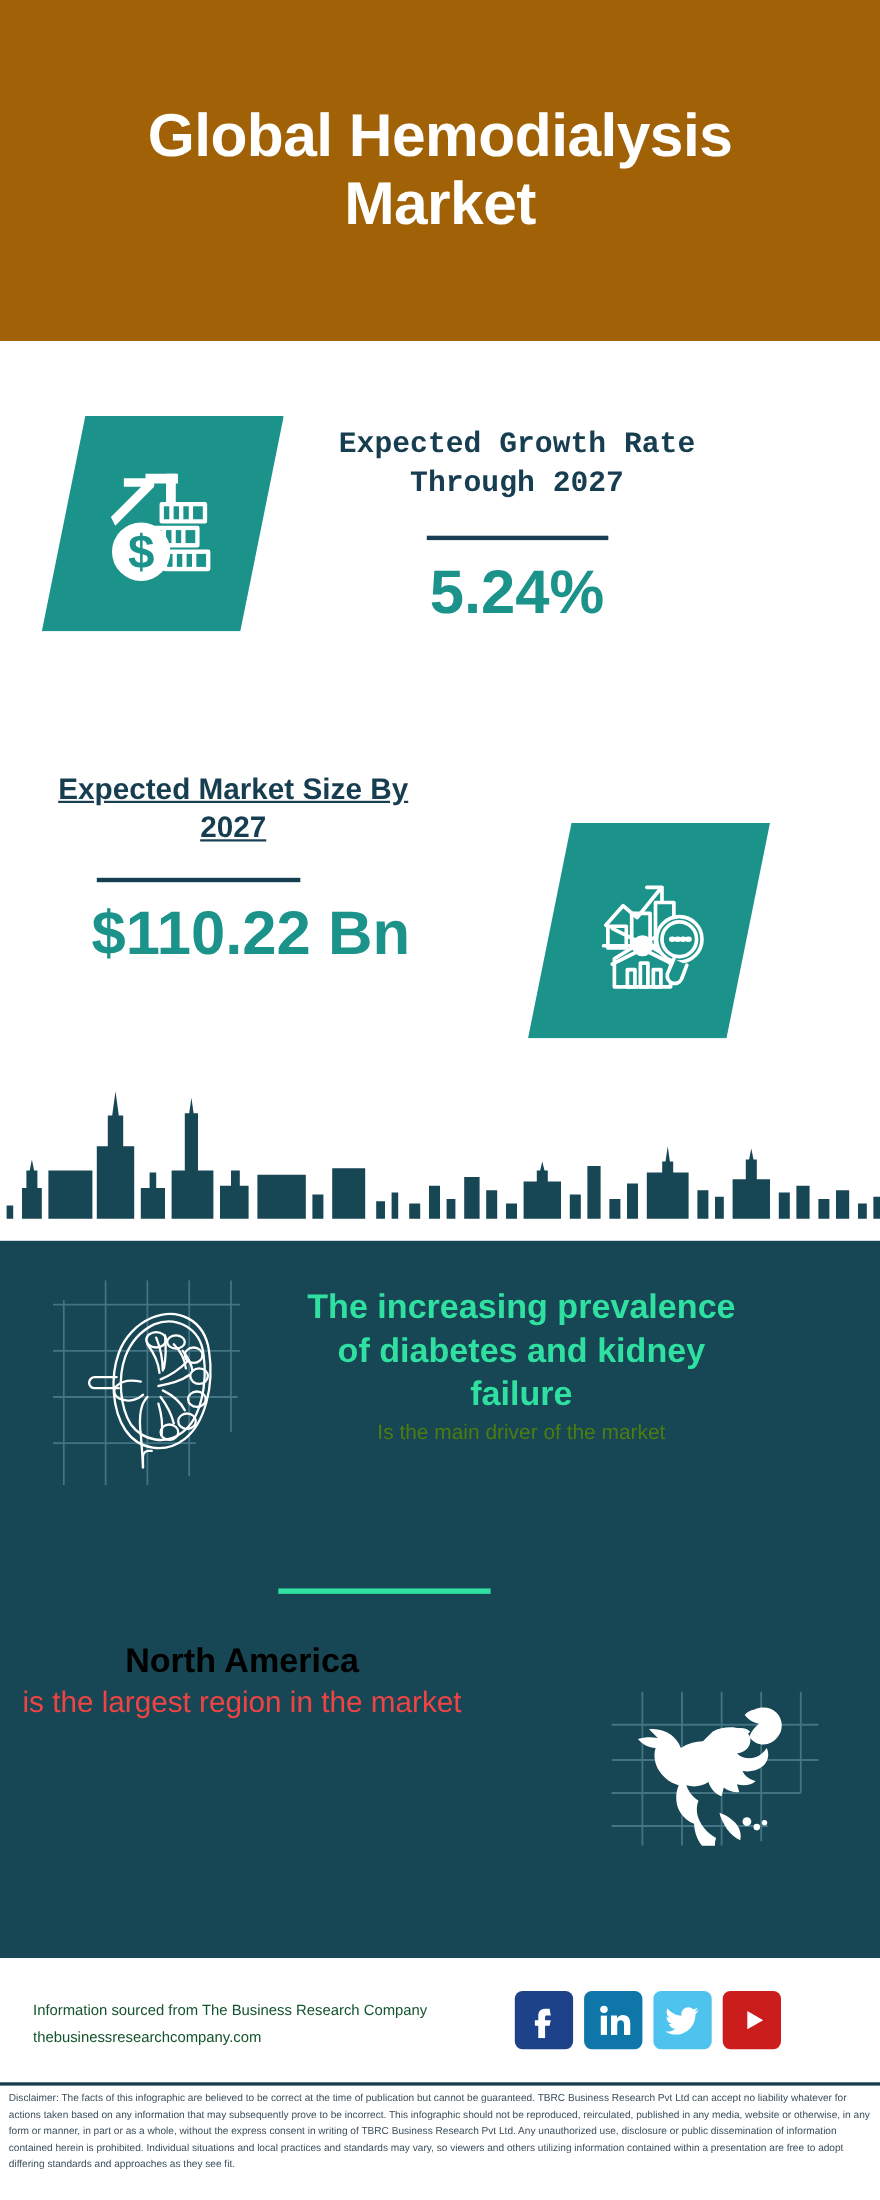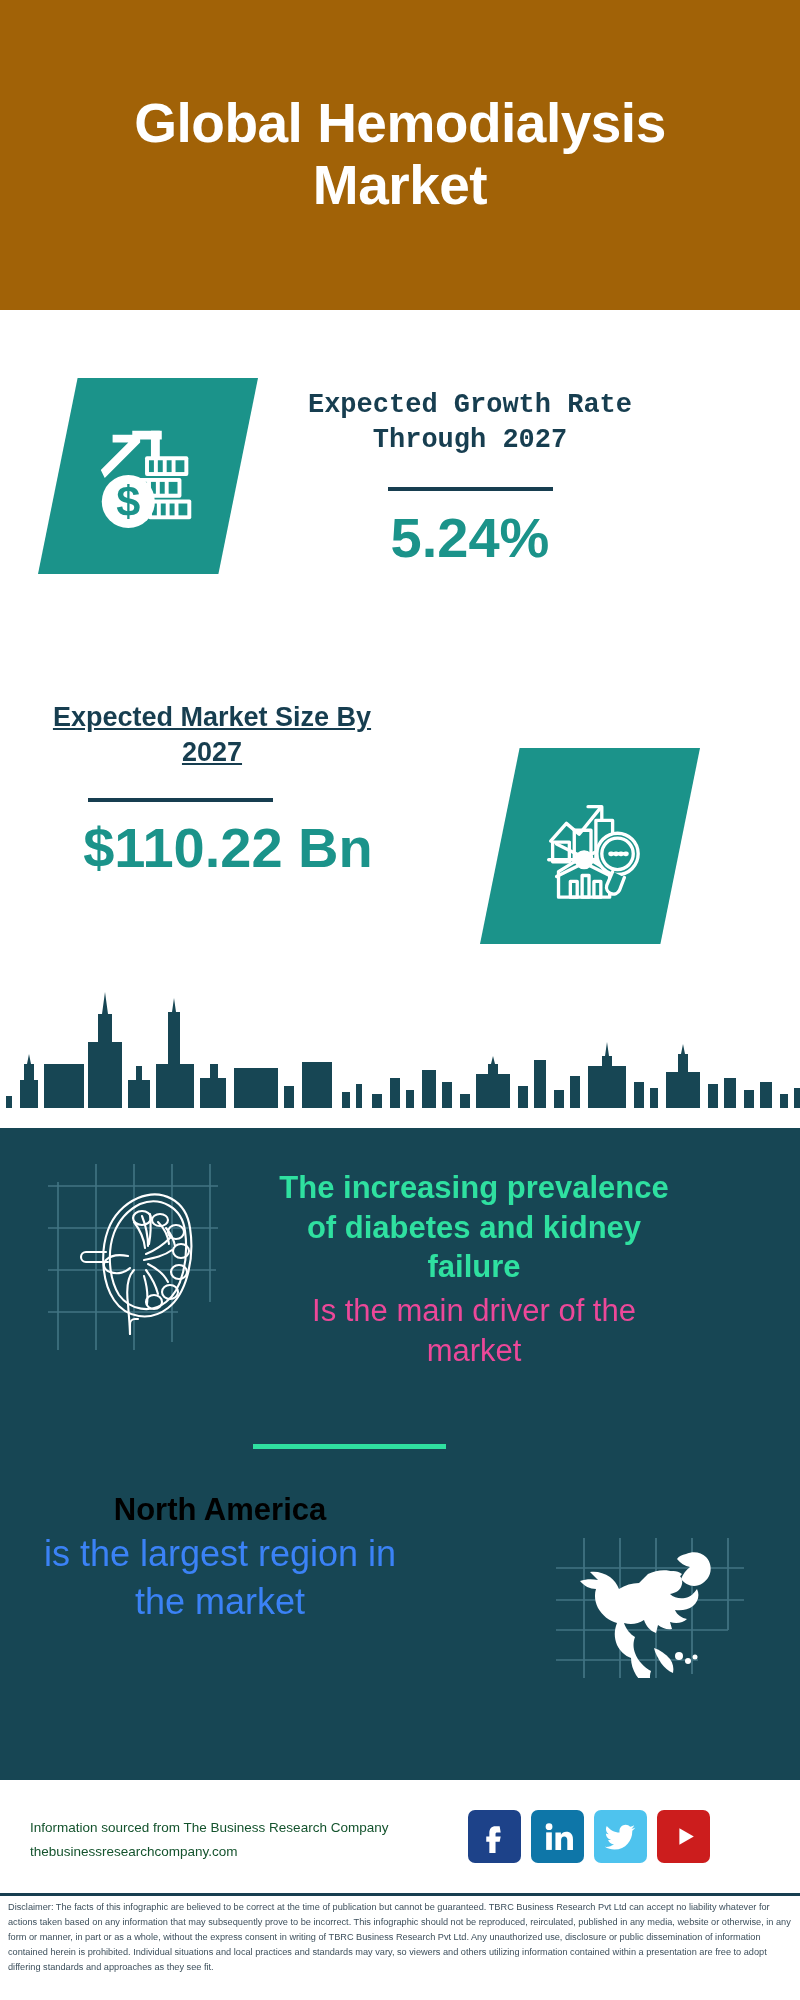--- a/index.html
+++ b/index.html
@@ -78,33 +78,33 @@
 
   .grid-img{position:absolute;}
   .grid-img svg{display:block;}
 
   .driver-block{position:absolute;left:268px;top:1168px;width:412px;text-align:center;}
   .driver-hl{
     color:#2fe0a0;font-weight:bold;font-size:31px;line-height:1.28;
     display:block;
   }
   .driver-sub{
-    color:#ec4899;font-weight:normal;font-size:31px;line-height:1.3;
+    color:#4d7c0f;font-weight:normal;font-size:19px;line-height:1.3;
     display:block;margin-top:4px;
   }
   .green-rule{
     position:absolute;left:253px;top:1444px;width:193px;height:5px;background:#2fe0a0;
   }
 
   .region-block{position:absolute;left:20px;top:1490px;width:400px;text-align:center;}
   .region-hl{
     color:#000000;font-weight:bold;font-size:31px;line-height:1.3;display:block;
   }
   .region-sub{
-    color:#3b82f6;font-size:36px;line-height:1.32;display:block;
+    color:#ef4444;font-size:27px;line-height:1.32;display:block;
   }
 
   
   .footer{position:absolute;left:0;top:1780px;width:800px;height:118px;background:#fff;}
   .src-text{
     position:absolute;left:30px;top:1816px;width:420px;
     color:#14532d;font-size:13.5px;line-height:1.75;
   }
   .social{position:absolute;left:468px;top:1810px;display:flex;gap:10px;}
   .sicon{width:53px;height:53px;border-radius:7px;display:flex;align-items:center;justify-content:center;}

